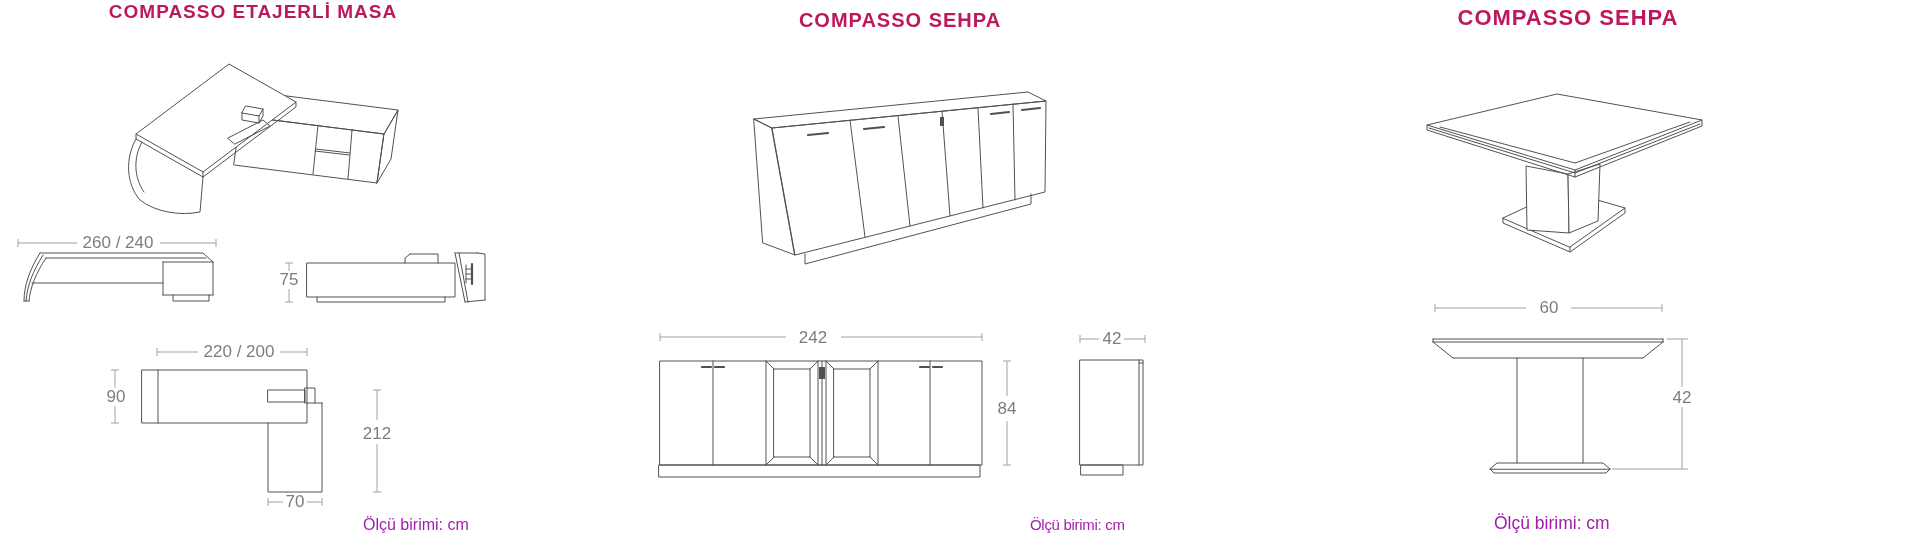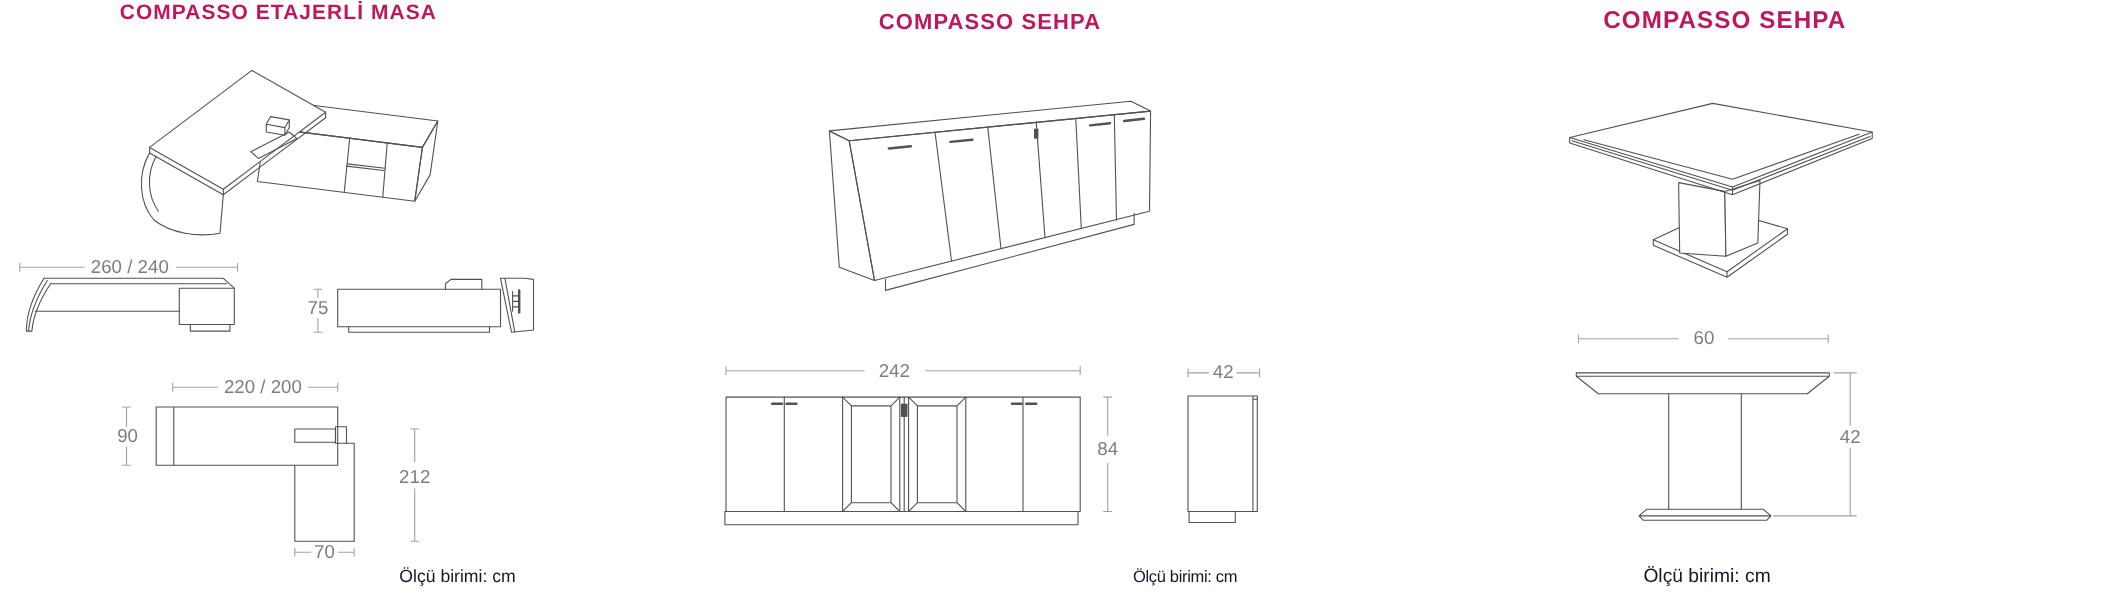--- a/index.html
+++ b/index.html
@@ -3,21 +3,21 @@
 <meta charset="utf-8">
 <style>
   html,body{margin:0;padding:0;}
   body{width:1920px;height:552px;background:#ffffff;position:relative;overflow:hidden;
        font-family:"Liberation Sans",sans-serif;}
   .title{position:absolute;transform:translateX(-50%);font-weight:bold;color:#be185d;
          letter-spacing:1px;white-space:nowrap;}
   .t1{left:253px;top:1px;font-size:19px;}
   .t2{left:900px;top:9px;font-size:20px;}
   .t3{left:1568px;top:5px;font-size:22px;}
-  .unit{position:absolute;color:#0f172a;white-space:nowrap;}
+  .unit{position:absolute;color:#a21caf;white-space:nowrap;}
   .u1{left:363px;top:516px;font-size:16px;}
   .u2{left:1030px;top:516px;font-size:15px;letter-spacing:-0.3px;}
   .u3{left:1494px;top:513px;font-size:17.5px;}
   .drawing{position:absolute;}
   .ln{stroke:#4f5254;fill:none;stroke-width:1;stroke-linejoin:round;stroke-linecap:round;}
   .fw{stroke:#4f5254;fill:#ffffff;stroke-width:1;stroke-linejoin:round;}
   .fill{fill:#4f5254;stroke:none;}
   .thick{stroke:#4f5254;fill:none;stroke-width:2.2;stroke-linecap:round;}
   .dim{stroke:#a0a2a5;fill:none;stroke-width:1;}
   .dtx{fill:#7b7e81;font-size:17px;text-anchor:middle;font-family:"Liberation Sans",sans-serif;}

